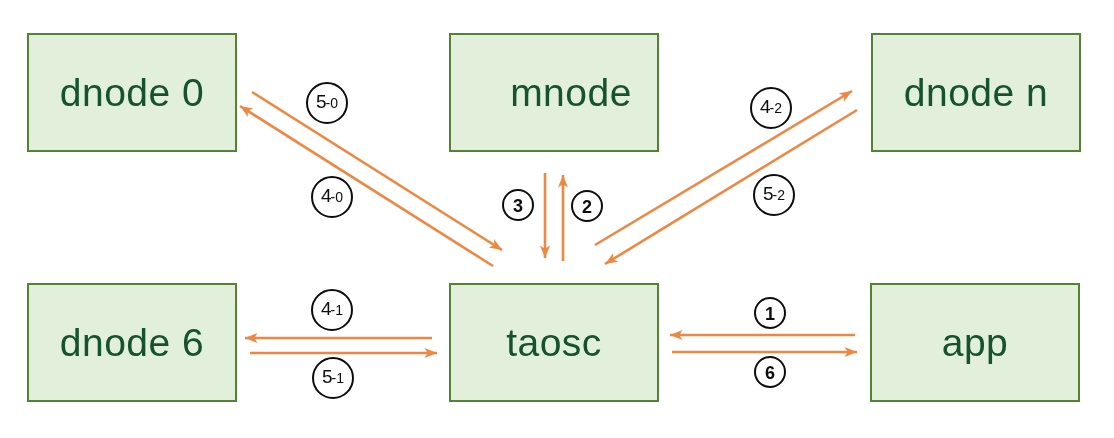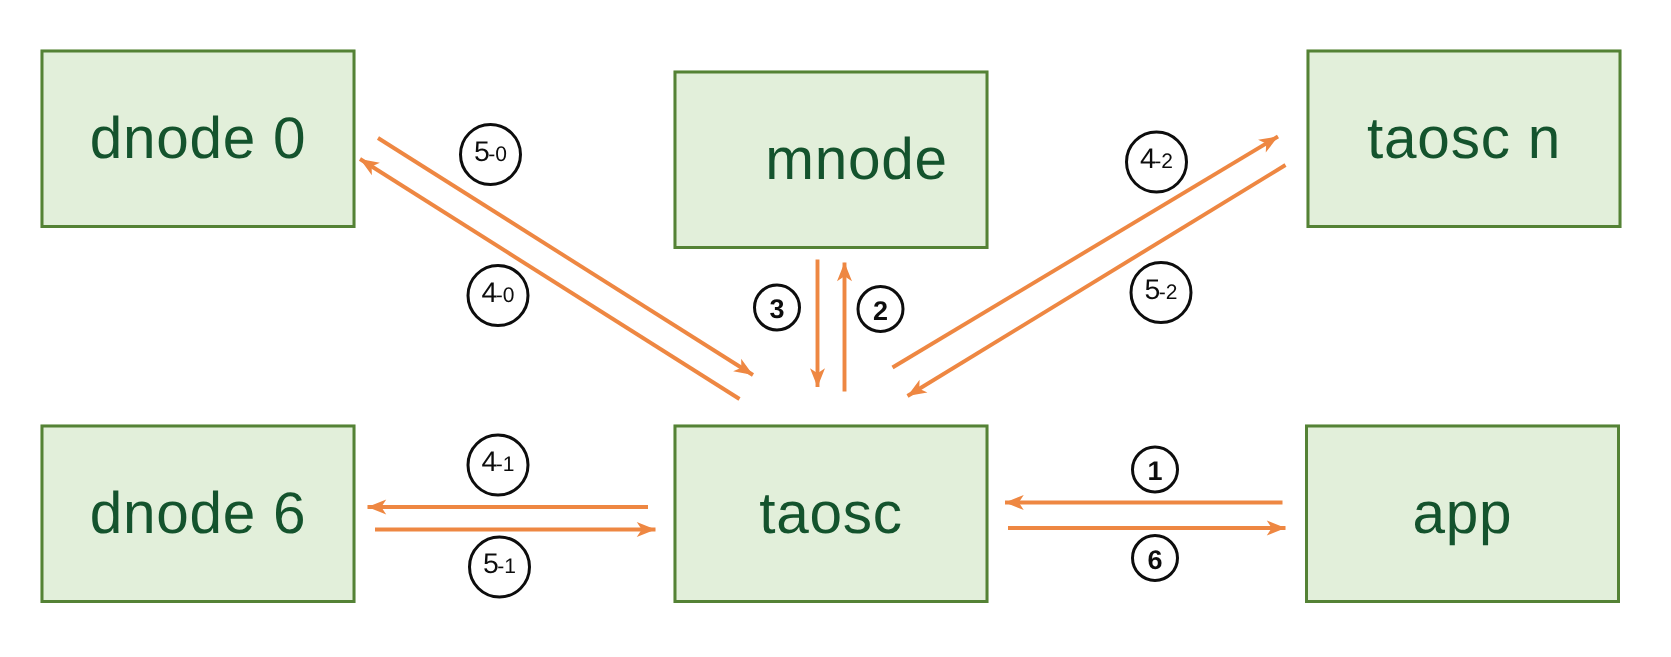--- a/index.html
+++ b/index.html
@@ -96,25 +96,25 @@
     <line x1="857" y1="110" x2="605" y2="264" marker-end="url(#ah)"></line>
     <line x1="432" y1="338" x2="245" y2="338" marker-end="url(#ah)"></line>
     <line x1="250" y1="353" x2="437" y2="353" marker-end="url(#ah)"></line>
     <line x1="855" y1="335" x2="670" y2="335" marker-end="url(#ah)"></line>
     <line x1="672" y1="352" x2="857" y2="352" marker-end="url(#ah)"></line>
   </svg>
 
   <div class="node" style="left:27px;  top:33px;">
     <span>dnode 0</span>
   </div>
-  <div class="node" style="left:449px; top:47px;padding-left:34px;">
+  <div class="node" style="left:449px; top:33px;padding-left:34px;">
     <span>mnode</span>
   </div>
   <div class="node" style="left:871px; top:33px;">
-    <span>taosc n</span>
+    <span>dnode n</span>
   </div>
   <div class="node" style="left:27px;  top:283px;">
     <span>dnode 6</span>
   </div>
   <div class="node" style="left:449px; top:283px;">
     <span>taosc</span>
   </div>
   <div class="node" style="left:870px; top:283px;">
     <span>app</span>
   </div>

